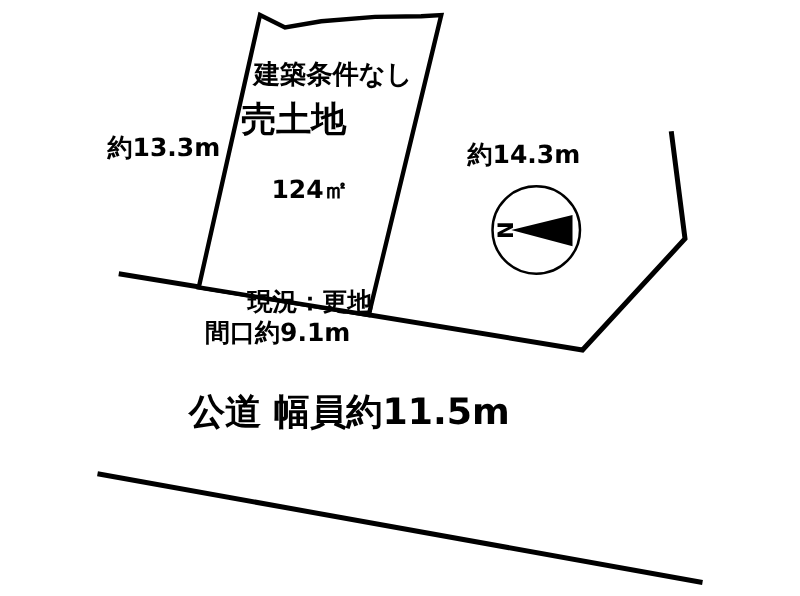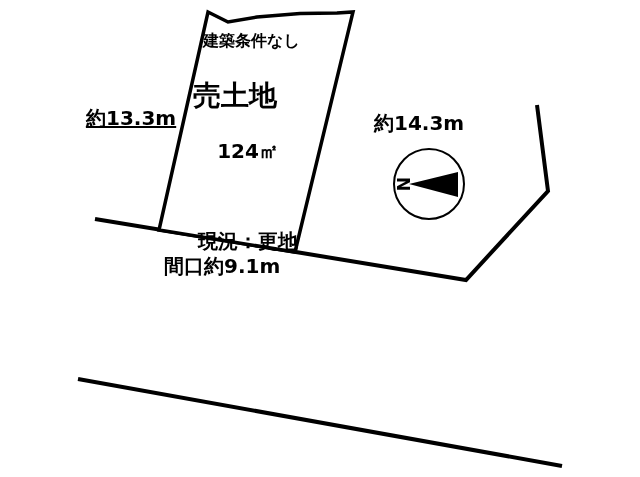--- a/index.html
+++ b/index.html
@@ -11,28 +11,28 @@
     font-family:"DejaVu Sans","Liberation Sans",sans-serif;
     font-weight:bold;
     color:var(--text,#000);
   }
   .linework{position:absolute;left:0;top:0;}
   .stroke{stroke:var(--line,#000);fill:none;}
   .plot-shape{fill:var(--background,#fff);stroke:var(--line,#000);}
   .filled{fill:var(--line,#000);stroke:none;}
   .compass-n{fill:var(--text,#000);font-family:"DejaVu Sans","Liberation Sans",sans-serif;font-weight:bold;font-size:17px;}
   .lbl{position:absolute;white-space:nowrap;line-height:1;}
-  .lbl-condition{left:203px;top:33px;font-size:16px;}
+  .lbl-condition{left:203px;top:49px;font-size:21px;}
   .lbl-title{left:193px;top:82px;font-size:28px;}
   .lbl-center{left:166px;width:164px;text-align:center;font-size:20px;}
   .lbl-m2{top:141px;}
   .lbl-tsubo{top:162px;}
   .lbl-status{top:183px;margin-top:48px;}
   .lbl-dim{font-size:20px;}
-  .lbl-left{left:86px;top:108px;text-decoration:underline;}
+  .lbl-left{left:86px;top:108px;}
   .lbl-right{left:327px;top:113px;margin-left:47px;}
   .lbl-frontage{left:164px;top:256px;}
   .lbl-road{left:151px;top:315px;font-size:29px;}
 </style>
 </head>
 <body>
 
 <div class="stage">
 
   <svg class="linework" width="640" height="477" viewBox="0 0 640 477">
@@ -58,14 +58,15 @@
 
 
   <div class="lbl lbl-center lbl-status">現況：更地</div>
 
   <div class="lbl lbl-dim lbl-left">約13.3m</div>
 
   <div class="lbl lbl-dim lbl-right">約14.3m</div>
 
   <div class="lbl lbl-dim lbl-frontage">間口約9.1m</div>
 
+  <div class="lbl lbl-road">公道 幅員約11.5m</div>
 
 </div>
 
 </body></html>

